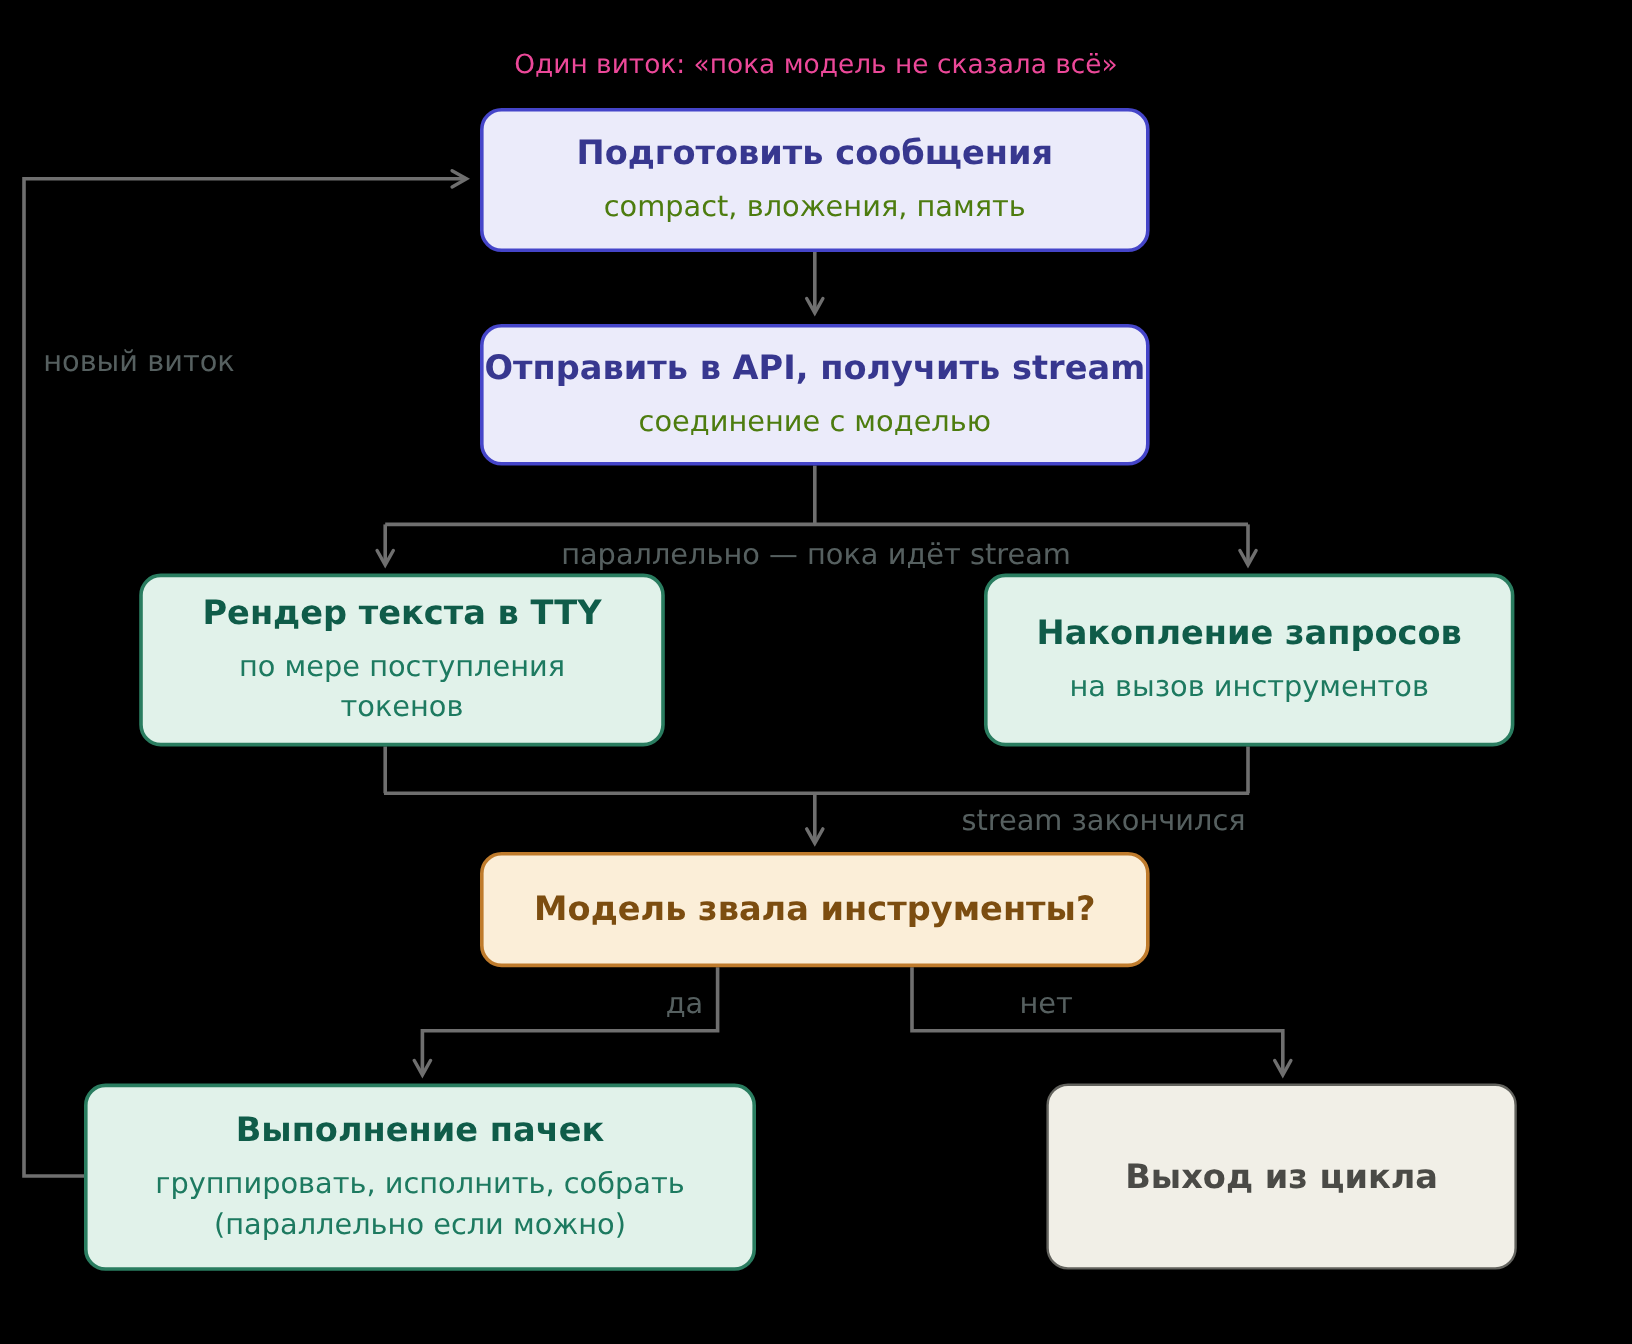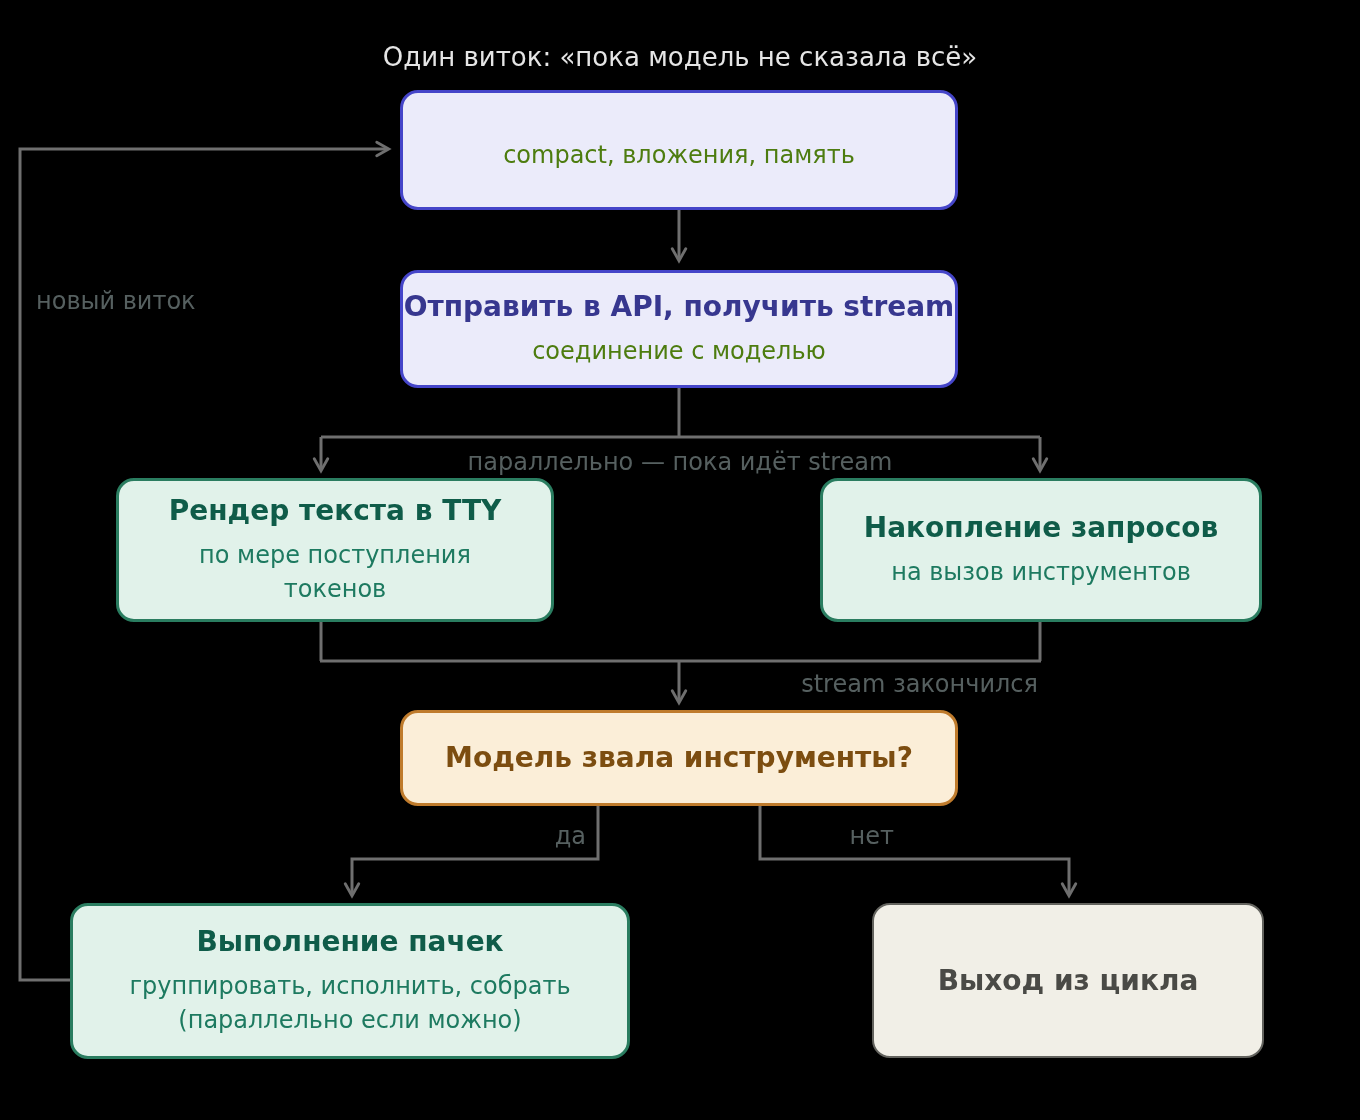--- a/index.html
+++ b/index.html
@@ -20,21 +20,21 @@
   .green{background:#e1f2ea;border:3px solid #2a7d60;}
   .green .t{color:#0f5c49;}
   .green .s{color:#1d7a60;text-align:center;}
   .orange{background:#fbeed8;border:3px solid #bf7b2c;}
   .orange .t{color:#7c4d10;}
   .beige{background:#f1efe7;border:2.5px solid #63635e;}
   .beige .t{color:#4a4a46;}
   .beige .s{color:#65645c;}
   .edge-label{position:absolute;font-size:24px;color:#566060;}
   #caption{position:absolute;left:340px;top:42px;width:680px;text-align:center;
-           font-size:26px;color:#e5e5e5;}
+           font-size:22px;color:#ec4899;}
   #node-prepare{left:400px;top:90px;width:558px;height:120px;}
   #node-send{left:400px;top:270px;width:558px;height:118px;}
   #node-render{left:116px;top:478px;width:438px;height:144px;}
   #node-accumulate{left:820px;top:478px;width:442px;height:144px;}
   #node-decision{left:400px;top:710px;width:558px;height:96px;}
   #node-execute{left:70px;top:903px;width:560px;height:156px;}
   #node-exit{left:872px;top:903px;width:392px;height:155px;}
   #label-parallel{left:420px;top:448px;width:520px;text-align:center;}
   #label-stream-done{left:790px;top:670px;width:248px;text-align:right;}
   #label-yes{left:478px;top:822px;width:108px;text-align:right;}
@@ -70,20 +70,21 @@
 
       <path d="M760,806 V859 H1069 V895" marker-end="url(#arrow)"></path>
 
       <path d="M71,980 H20 V149 H388" marker-end="url(#arrow)"></path>
     </g>
   </svg>
 
   <div id="caption">Один виток: «пока модель не сказала всё»</div>
 
   <div class="node purple" id="node-prepare">
+    <div class="t">Подготовить сообщения</div>
     <div class="s">compact, вложения, память</div>
   </div>
 
   <div class="node purple" id="node-send">
     <div class="t">Отправить в API, получить stream</div>
     <div class="s">соединение с моделью</div>
   </div>
 
   <div class="node green" id="node-render">
     <div class="t">Рендер текста в TTY</div>

